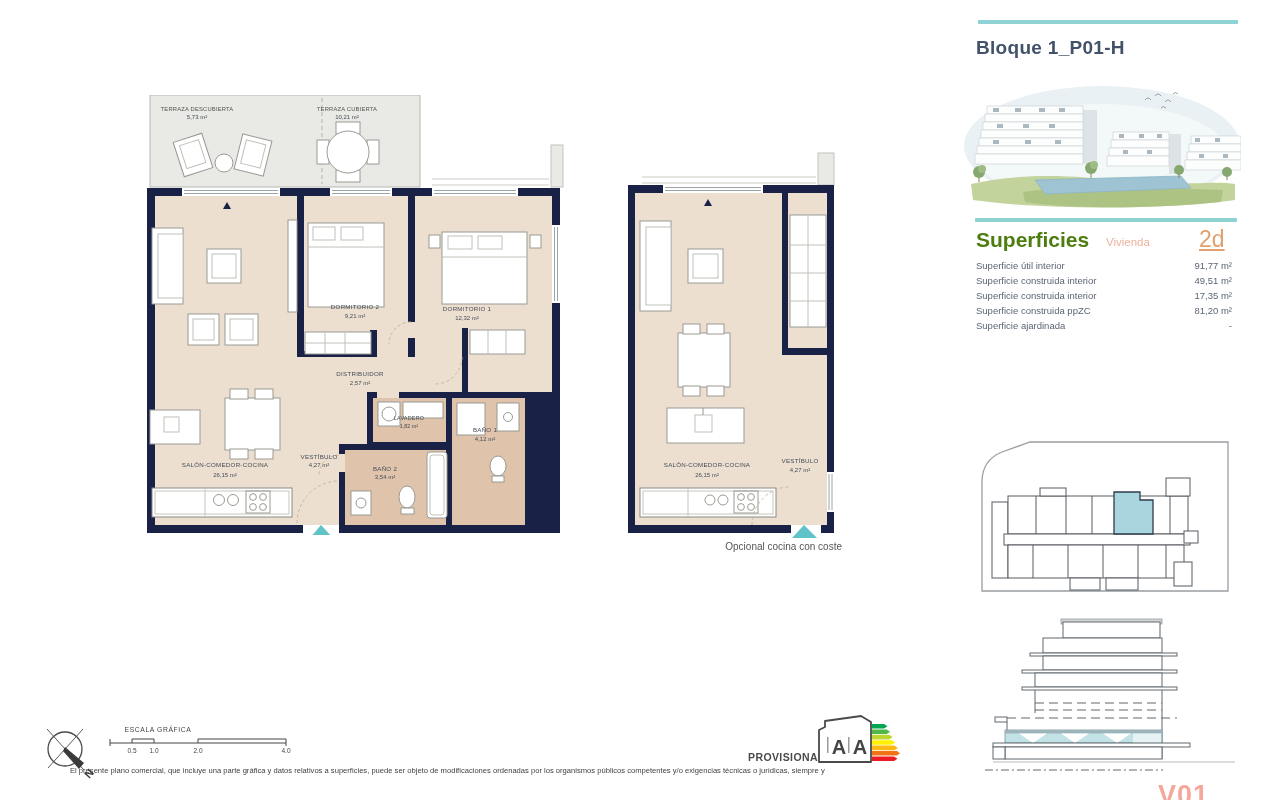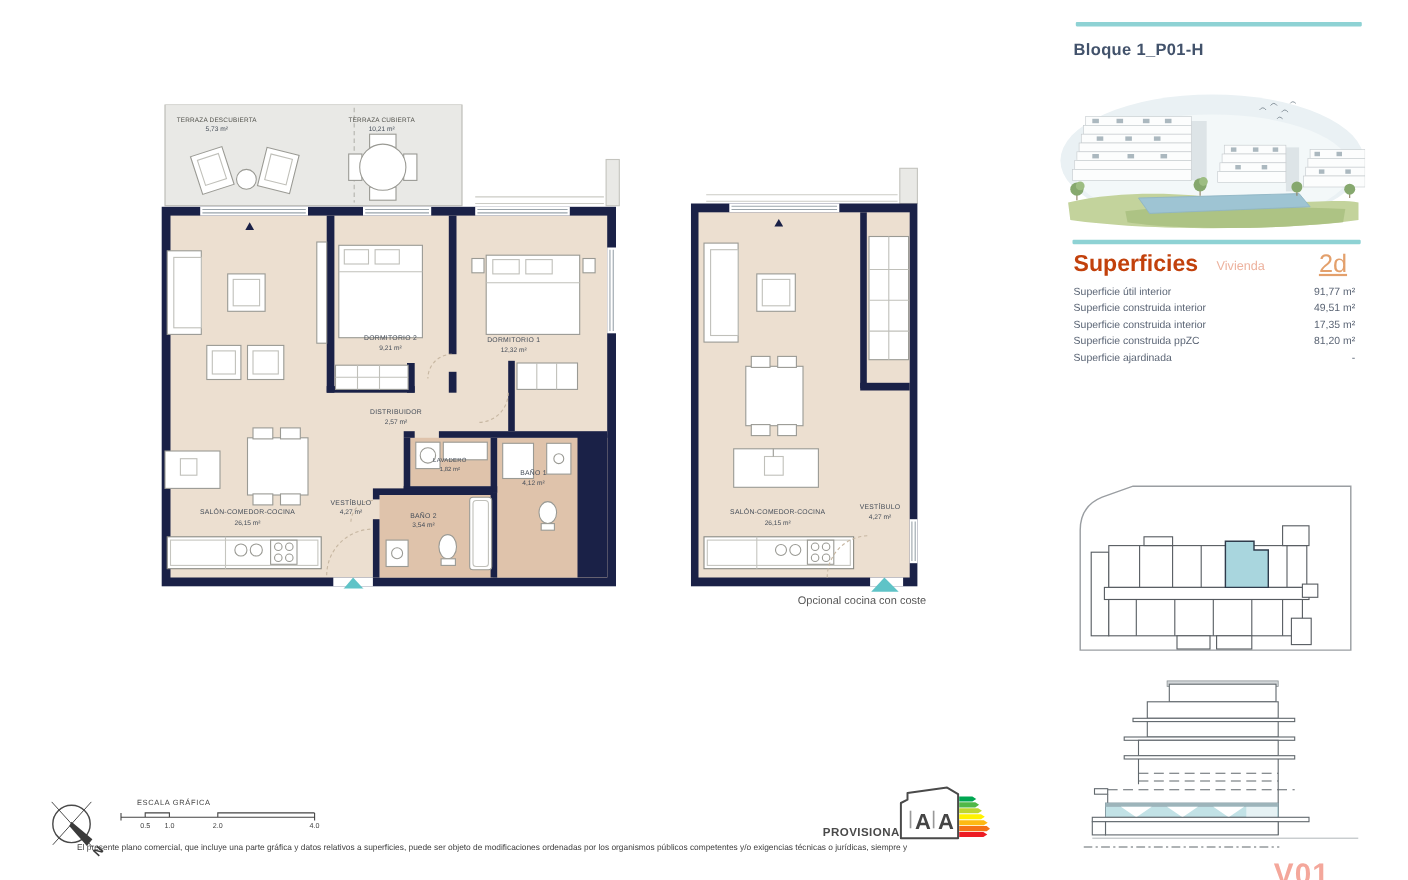--- a/index.html
+++ b/index.html
@@ -1,21 +1,21 @@
 <!DOCTYPE html>
 <html><head>
 <meta charset="utf-8">
 <style>
   html,body{margin:0;padding:0;background:#fff;}
   #page{position:relative;width:1280px;height:800px;background:#ffffff;overflow:hidden;
         font-family:"Liberation Sans", sans-serif;}
   .abs{position:absolute;}
   .rule{background:#8ed2d4;height:4px;border-radius:1px;}
-  .plan-title{font-size:15px;font-weight:bold;color:#42526b;letter-spacing:.3px;}
-  .surf-head{font-size:21px;font-weight:bold;color:#c2410c;}
+  .plan-title{font-size:19px;font-weight:bold;color:#42526b;letter-spacing:.3px;}
+  .surf-head{font-size:21px;font-weight:bold;color:#4d7c0f;}
   .viv-label{font-size:11.5px;color:#edb29e;}
   .viv-code{font-size:23px;color:#e3a06c;text-decoration:underline;}
   .surf-row{display:flex;justify-content:space-between;height:15px;line-height:15px;
             font-size:9.5px;color:#5b6575;}
   .caption{font-size:10px;color:#565656;}
   .provisional{font-size:10.5px;font-weight:bold;color:#4a4a4a;letter-spacing:.4px;}
   .disclaimer{font-size:7.6px;line-height:1.4;color:#3f3f3f;width:846px;margin-left:22px;}
   .watermark{font-size:27px;font-weight:bold;color:#f4a79b;letter-spacing:1px;}
   svg text{font-family:"Liberation Sans", sans-serif;}
   .room-name{font-size:6.2px;fill:#454d58;letter-spacing:.25px;}

